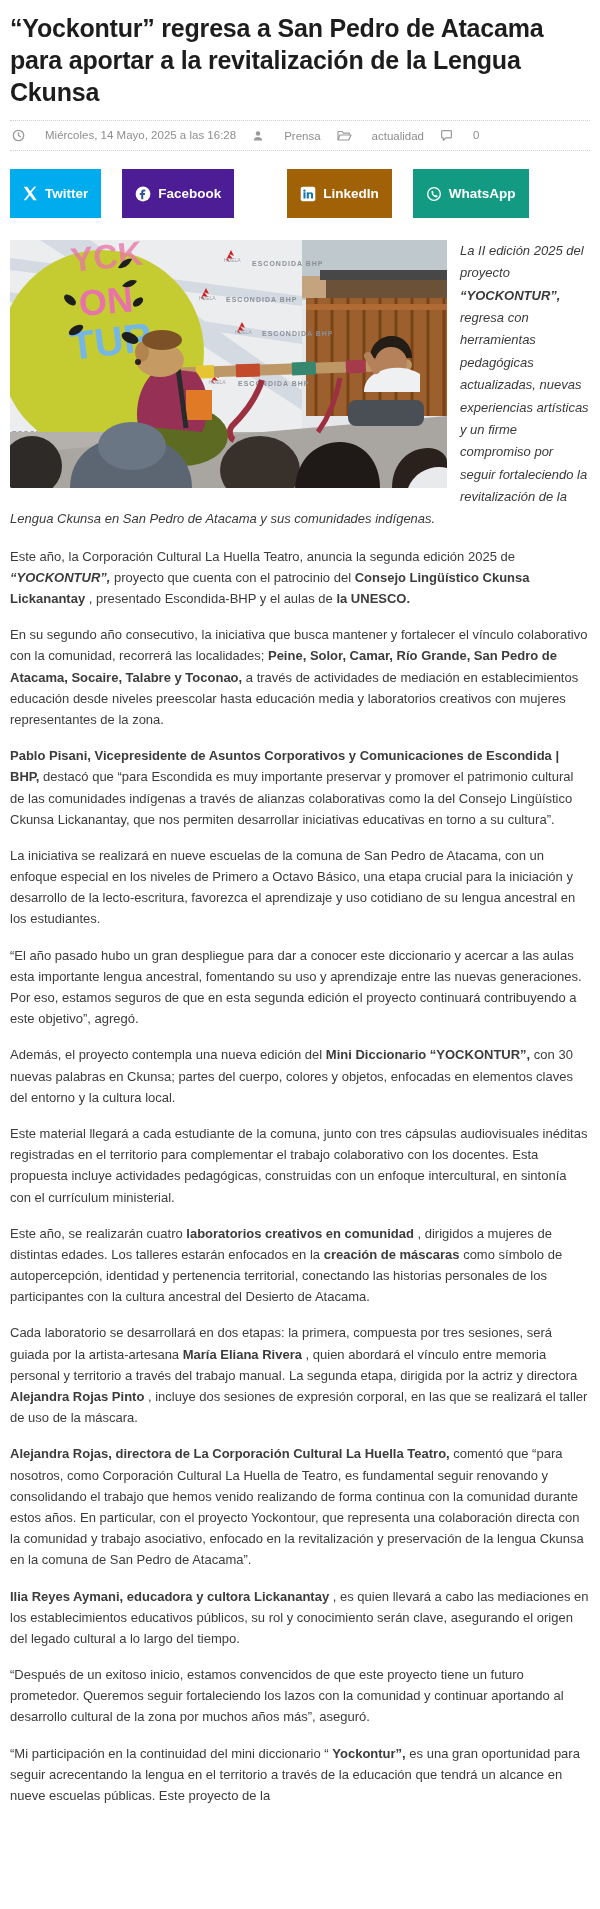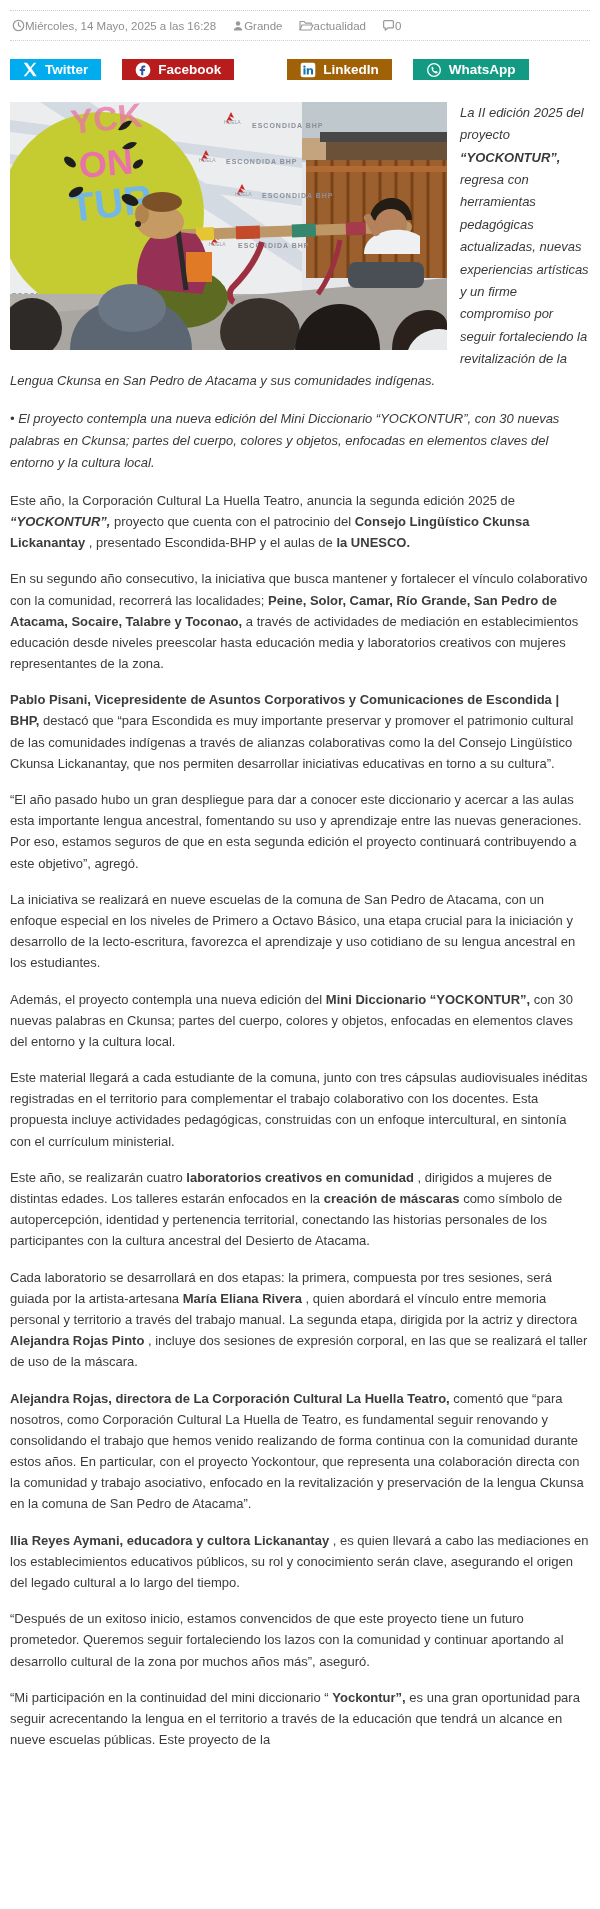--- a/index.html
+++ b/index.html
@@ -1,57 +1,58 @@
 <!DOCTYPE html>
 <html><head>
 <meta charset="utf-8">
 <style>
   html,body{margin:0;padding:0;background:#ffffff;}
   body{width:600px;font-family:"Liberation Sans",sans-serif;color:#3b3b3b;-webkit-font-smoothing:antialiased;}
   .wrap{padding:10px 10px 24px 10px;}
   h1[data-name="page-title"]{font-size:25px;line-height:1.28;margin:2px 0 12px 0;color:#1d1d1d;font-weight:700;letter-spacing:-.2px;}
   .meta{display:flex;align-items:center;gap:16px;padding:8px 2px;border-top:1px dotted #cfcfcf;border-bottom:1px dotted #cfcfcf;color:#8e8e8e;font-size:11.5px;}
-  .meta-item{display:flex;align-items:center;gap:0;}
+  .meta-item{display:flex;align-items:flex-start;gap:20px;}
   .meta-item svg{display:block;}
   .share{display:flex;gap:21px;margin:18px 0 22px 0;}
-  .share-btn{display:inline-flex;align-items:center;gap:7px;border:none;border-radius:0;color:#fff;font-weight:700;font-size:13.5px;padding:0 13px;height:21px;font-family:inherit;cursor:pointer;}
+  .share-btn{display:inline-flex;align-items:center;gap:7px;border:none;border-radius:0;color:#fff;font-weight:700;font-size:13.5px;padding:0 13px;height:49px;font-family:inherit;cursor:pointer;}
   .share-btn .ic{display:flex;align-items:center;}
   .article{font-size:13px;line-height:1.63;color:#3c3c3c;}
   .photo{float:left;width:437px;height:248px;margin:0 13px 8px 0;display:block;background:#e8e8ea;}
   .caption{font-style:italic;line-height:1.72;margin:0 0 14px 0;color:#3a3a3a;}
   .article p{margin:0 0 15px 0;}
   .article h3{font-size:13px;margin:0 0 15px 0;font-weight:700;color:#333;}
   .b{font-weight:700;}
   .i{font-style:italic;}
   .clear{clear:both;}
 </style>
 </head>
 <body>
 
 <div class="wrap" data-name="article-page">
 
+  <h1 data-name="page-title">“Yockontur” regresa a San Pedro de Atacama para aportar a la revitalización de la Lengua Ckunsa</h1>
 
   <div class="meta" data-name="article-meta">
     <span class="meta-item" data-name="meta-date">
       <span data-name="clock-icon">
           <svg width="13" height="13" viewBox="0 0 16 16" fill="none" stroke="#9a9a9a" stroke-width="1.6">
             <circle cx="8" cy="8" r="6.4"></circle>
             <path d="M8 4.6V8l2.4 1.5" stroke-linecap="round"></path>
           </svg>
         </span>
       <span data-name="meta-date-label">Miércoles, 14 Mayo, 2025 a las 16:28</span>
     </span>
     <span class="meta-item" data-name="meta-author">
       <span data-name="person-icon">
           <svg width="12" height="12" viewBox="0 0 16 16" fill="#9a9a9a">
             <circle cx="8" cy="4.8" r="3"></circle>
             <path d="M2.4 14c0-3.1 2.6-4.7 5.6-4.7s5.6 1.6 5.6 4.7z"></path>
           </svg>
         </span>
-      <span data-name="meta-author-label">Grande</span>
+      <span data-name="meta-author-label">Prensa</span>
     </span>
     <span class="meta-item" data-name="meta-category">
       <span data-name="folder-icon">
           <svg width="15" height="12" viewBox="0 0 18 14" fill="none" stroke="#9a9a9a" stroke-width="1.4" stroke-linejoin="round">
             <path d="M1.2 11.8V1.6h5l1.5 2h7.1v2"></path>
             <path d="M3.6 5.8h13.2l-2.6 6H1.2z"></path>
           </svg>
         </span>
       <span data-name="meta-category-label">actualidad</span>
     </span>
@@ -67,21 +68,21 @@
 
   <div class="share" data-name="share-buttons">
       <button class="share-btn" data-name="x-twitter-share-button" style="background: rgb(0, 172, 237);">
         <span class="ic" data-name="x-twitter-icon">
           <svg width="15" height="15" viewBox="0 0 16 16" fill="#fff">
             <path d="M0.8 0.8h3.6l3.4 4.7 3.9-4.7h2.4L9 7l5.7 8.2h-3.6L7.4 9.9 3.1 15.2H0.7l5.4-6.6z"></path>
           </svg>
         </span>
         <span data-name="share-button-label">Twitter</span>
       </button>
-      <button class="share-btn" data-name="facebook-share-button" style="background: #b91c1c;">
+      <button class="share-btn" data-name="facebook-share-button" style="background: #4c1d95;">
         <span class="ic" data-name="facebook-icon">
           <svg width="16" height="16" viewBox="0 0 18 18">
             <circle cx="9" cy="9" r="8.3" fill="#fff"></circle>
             <path fill="#33539d" d="M9.9 6.2h1.7V3.9h-1.9C7.8 3.9 7 5.1 7 6.8V8H5.4v2.2H7v4.8h2.3v-4.8h1.8l.3-2.2H9.3V6.9c0-.5.2-.7.6-.7z"></path>
           </svg>
         </span>
         <span data-name="share-button-label">Facebook</span>
       </button>
       <button class="share-btn" data-name="linkedin-share-button" style="background: #a16207; margin-left: 32px;">
         <span class="ic" data-name="linkedin-icon">
@@ -206,28 +207,27 @@
       <ellipse cx="22" cy="226" rx="30" ry="30" fill="#2e2a28"></ellipse>
       <path d="M60 248c0-34 28-52 62-52s60 20 60 52z" fill="#5c6672"></path>
       <ellipse cx="122" cy="206" rx="34" ry="24" fill="#6b7684"></ellipse>
       <ellipse cx="250" cy="230" rx="40" ry="34" fill="#38302a"></ellipse>
       <path d="M285 248c2-30 22-46 45-46 24 0 40 20 40 46z" fill="#1f1a17"></path>
       <path d="M382 248c0-26 18-40 36-40 10 0 19 6 19 14v26z" fill="#2a211c"></path>
       <path d="M398 248c6-16 24-24 39-20v20z" fill="#e8eaec"></path>
     </svg>
 
     <p class="caption" data-name="photo-caption"><span class="i">La II edición 2025 del proyecto </span><span class="b i">“YOCKONTUR”,</span><span class="i"> regresa con herramientas pedagógicas actualizadas, nuevas experiencias artísticas y un firme compromiso por seguir fortaleciendo la revitalización de la Lengua Ckunsa en San Pedro de Atacama y sus comunidades indígenas.</span></p>
-    <p class="caption" data-name="photo-caption-bullet"><span class="i">• El proyecto contempla una nueva edición del Mini Diccionario “YOCKONTUR”, con 30 nuevas palabras en Ckunsa; partes del cuerpo, colores y objetos, enfocadas en elementos claves del entorno y la cultura local.</span></p>
 
     <div data-name="article-paragraphs">
         <p data-name="article-paragraph"><span>Este año, la Corporación Cultural La Huella Teatro, anuncia la segunda edición 2025 de </span><span class="b i">“YOCKONTUR”,</span><span> proyecto que cuenta con el patrocinio del </span><span class="b">Consejo Lingüístico Ckunsa Lickanantay</span><span> , presentado Escondida-BHP y el aulas de </span><span class="b">la UNESCO.</span></p>
         <p data-name="article-paragraph"><span>En su segundo año consecutivo, la iniciativa que busca mantener y fortalecer el vínculo colaborativo con la comunidad, recorrerá las localidades; </span><span class="b">Peine, Solor, Camar, Río Grande, San Pedro de Atacama, Socaire, Talabre y Toconao,</span><span> a través de actividades de mediación en establecimientos educación desde niveles preescolar hasta educación media y laboratorios creativos con mujeres representantes de la zona.</span></p>
         <p data-name="article-paragraph"><span class="b">Pablo Pisani, Vicepresidente de Asuntos Corporativos y Comunicaciones de Escondida | BHP,</span><span> destacó que “para Escondida es muy importante preservar y promover el patrimonio cultural de las comunidades indígenas a través de alianzas colaborativas como la del Consejo Lingüístico Ckunsa Lickanantay, que nos permiten desarrollar iniciativas educativas en torno a su cultura”.</span></p>
+        <p data-name="article-paragraph"><span>La iniciativa se realizará en nueve escuelas de la comuna de San Pedro de Atacama, con un enfoque especial en los niveles de Primero a Octavo Básico, una etapa crucial para la iniciación y desarrollo de la lecto-escritura, favorezca el aprendizaje y uso cotidiano de su lengua ancestral en los estudiantes.</span></p>
         <p data-name="article-paragraph"><span>“El año pasado hubo un gran despliegue para dar a conocer este diccionario y acercar a las aulas esta importante lengua ancestral, fomentando su uso y aprendizaje entre las nuevas generaciones. Por eso, estamos seguros de que en esta segunda edición el proyecto continuará contribuyendo a este objetivo”, agregó.</span></p>
-        <p data-name="article-paragraph"><span>La iniciativa se realizará en nueve escuelas de la comuna de San Pedro de Atacama, con un enfoque especial en los niveles de Primero a Octavo Básico, una etapa crucial para la iniciación y desarrollo de la lecto-escritura, favorezca el aprendizaje y uso cotidiano de su lengua ancestral en los estudiantes.</span></p>
         <p data-name="article-paragraph"><span>Además, el proyecto contempla una nueva edición del </span><span class="b">Mini Diccionario “YOCKONTUR”,</span><span> con 30 nuevas palabras en Ckunsa; partes del cuerpo, colores y objetos, enfocadas en elementos claves del entorno y la cultura local.</span></p>
         <p data-name="article-paragraph"><span>Este material llegará a cada estudiante de la comuna, junto con tres cápsulas audiovisuales inéditas registradas en el territorio para complementar el trabajo colaborativo con los docentes. Esta propuesta incluye actividades pedagógicas, construidas con un enfoque intercultural, en sintonía con el currículum ministerial.</span></p>
         <p data-name="article-paragraph"><span>Este año, se realizarán cuatro </span><span class="b">laboratorios creativos en comunidad</span><span> , dirigidos a mujeres de distintas edades. Los talleres estarán enfocados en la </span><span class="b">creación de máscaras</span><span> como símbolo de autopercepción, identidad y pertenencia territorial, conectando las historias personales de los participantes con la cultura ancestral del Desierto de Atacama.</span></p>
         <p data-name="article-paragraph"><span>Cada laboratorio se desarrollará en dos etapas: la primera, compuesta por tres sesiones, será guiada por la artista-artesana </span><span class="b">María Eliana Rivera</span><span> , quien abordará el vínculo entre memoria personal y territorio a través del trabajo manual. La segunda etapa, dirigida por la actriz y directora </span><span class="b">Alejandra Rojas Pinto</span><span> , incluye dos sesiones de expresión corporal, en las que se realizará el taller de uso de la máscara.</span></p>
         <p data-name="article-paragraph"><span class="b">Alejandra Rojas, directora de La Corporación Cultural La Huella Teatro,</span><span> comentó que “para nosotros, como Corporación Cultural La Huella de Teatro, es fundamental seguir renovando y consolidando el trabajo que hemos venido realizando de forma continua con la comunidad durante estos años. En particular, con el proyecto Yockontour, que representa una colaboración directa con la comunidad y trabajo asociativo, enfocado en la revitalización y preservación de la lengua Ckunsa en la comuna de San Pedro de Atacama”.</span></p>
         <p data-name="article-paragraph"><span class="b">Ilia Reyes Aymani, educadora y cultora Lickanantay</span><span> , es quien llevará a cabo las mediaciones en los establecimientos educativos públicos, su rol y conocimiento serán clave, asegurando el origen del legado cultural a lo largo del tiempo.</span></p>
         <p data-name="article-paragraph"><span>“Después de un exitoso inicio, estamos convencidos de que este proyecto tiene un futuro prometedor. Queremos seguir fortaleciendo los lazos con la comunidad y continuar aportando al desarrollo cultural de la zona por muchos años más”, aseguró.</span></p>
         <p data-name="article-paragraph"><span>“Mi participación en la continuidad del mini diccionario “ </span><span class="b">Yockontur”,</span><span> es una gran oportunidad para seguir acrecentando la lengua en el territorio a través de la educación que tendrá un alcance en nueve escuelas públicas. Este proyecto de la </span></p>
       </div>
     <div class="clear"></div>

